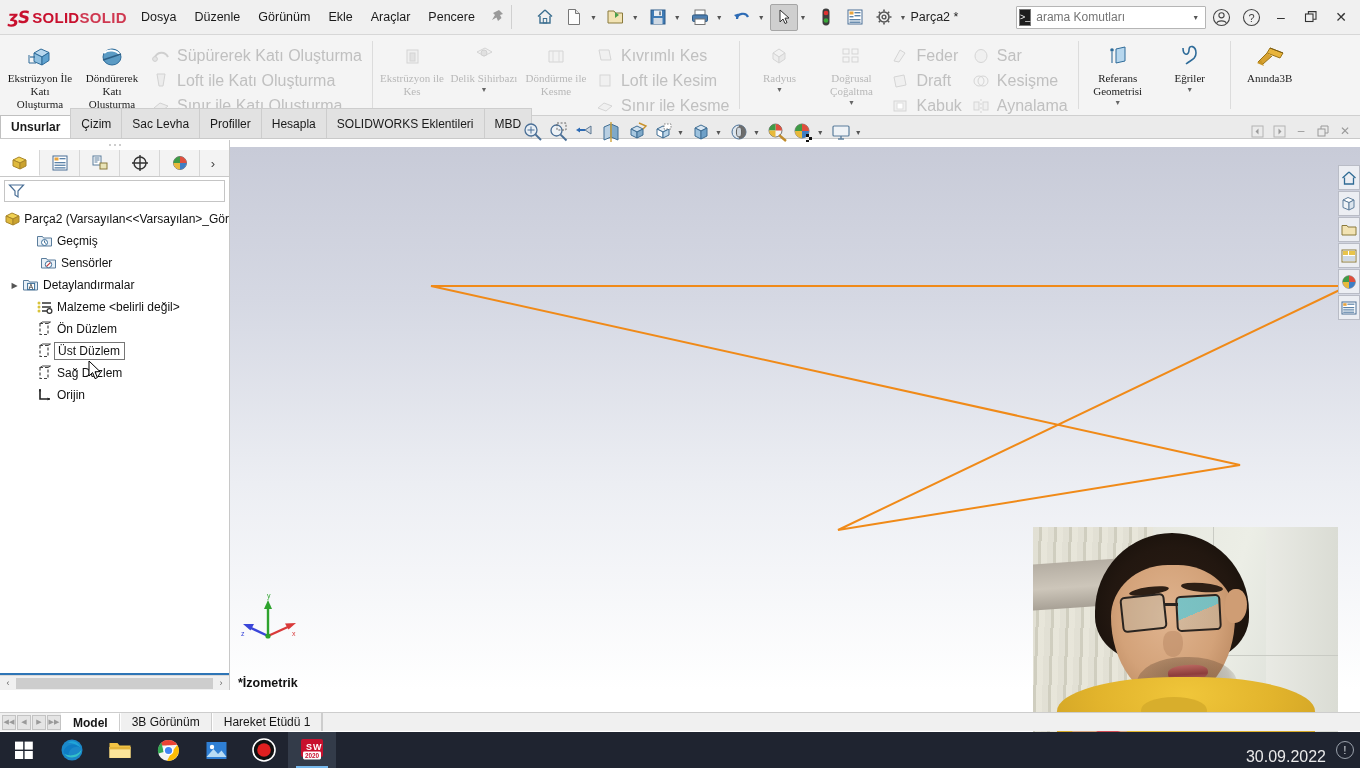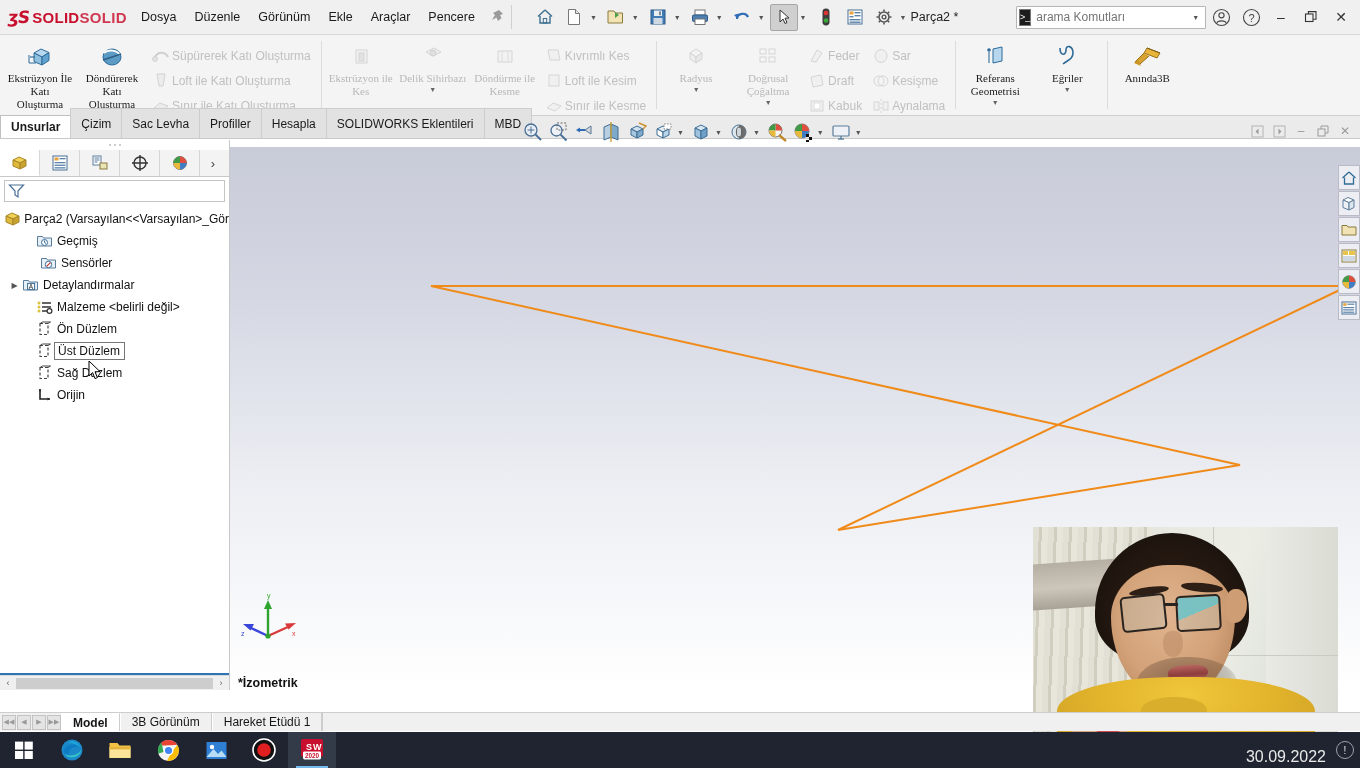--- a/index.html
+++ b/index.html
@@ -78,22 +78,22 @@
     width: 72px; display: flex; flex-direction: column; align-items: center;
     padding: 4px 2px 0 2px; text-align: center; line-height: 1.18;
     font-size: 11px; color: #1b1b1b; cursor: default; font-family: Liberation Serif, serif;
   }
   .bigbtn .gl { height: 30px; display: flex; align-items: center; justify-content: center; }
   .bigbtn.dim { color: #b8b8b8; }
   .bigbtn .dropcaret { font-size: 7px; color: #666; margin-top: 1px; }
 
   .smallcol { display: flex; flex-direction: column; justify-content: flex-start; padding-top: 5px; }
   .smallbtn {
-    display: flex; align-items: center; height: 25px; padding: 0 6px 0 2px;
-    font-size: 12px; color: #1b1b1b; white-space: nowrap;
+    display: flex; align-items: center; gap: 5px; height: 25px; padding: 0 6px 0 2px;
+    font-size: 16px; color: #1b1b1b; white-space: nowrap;
   }
   .smallbtn.dim { color: #c0c0c0; }
   .smallbtn .gl { width: 22px; height: 20px; display: flex; align-items: center; justify-content: center; }
 
   
   .cmdtabs {
     position: absolute; left: 0; top: 116px; width: 1360px; height: 23px;
     background: #ebebeb; display: flex; align-items: flex-end;
     border-bottom: 1px solid #c9c9c9;
   }

